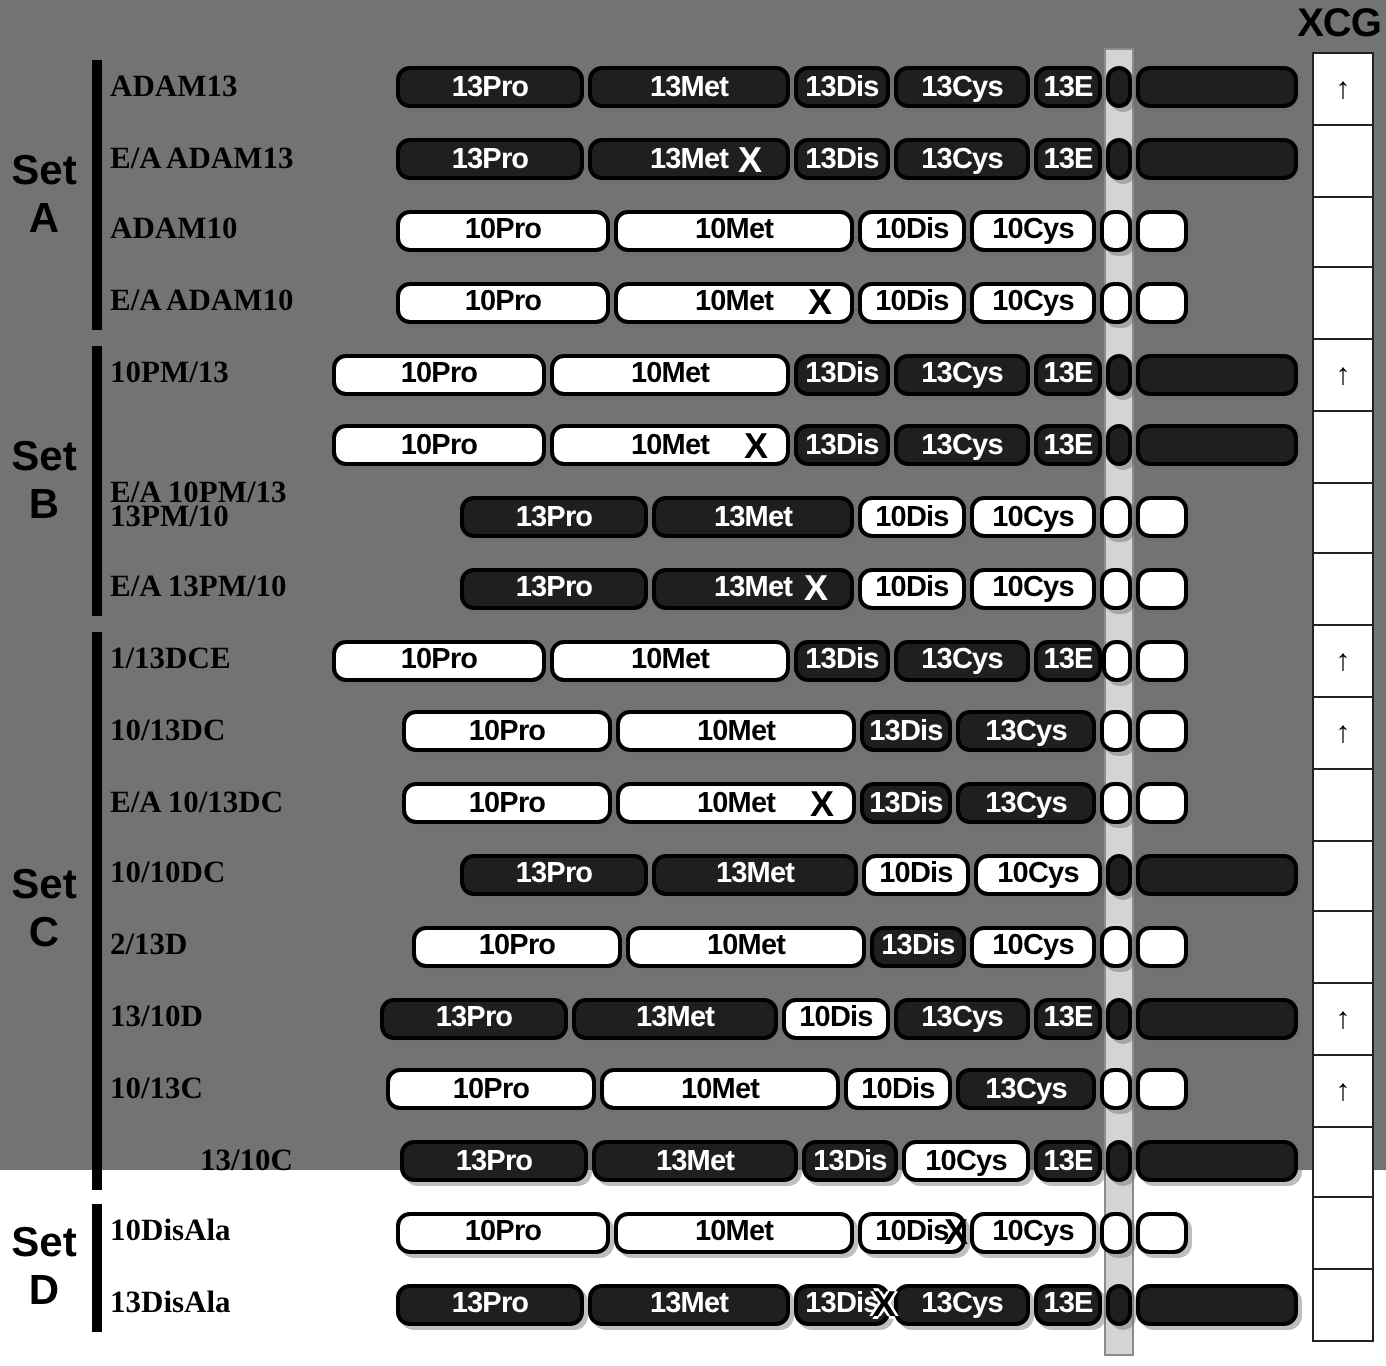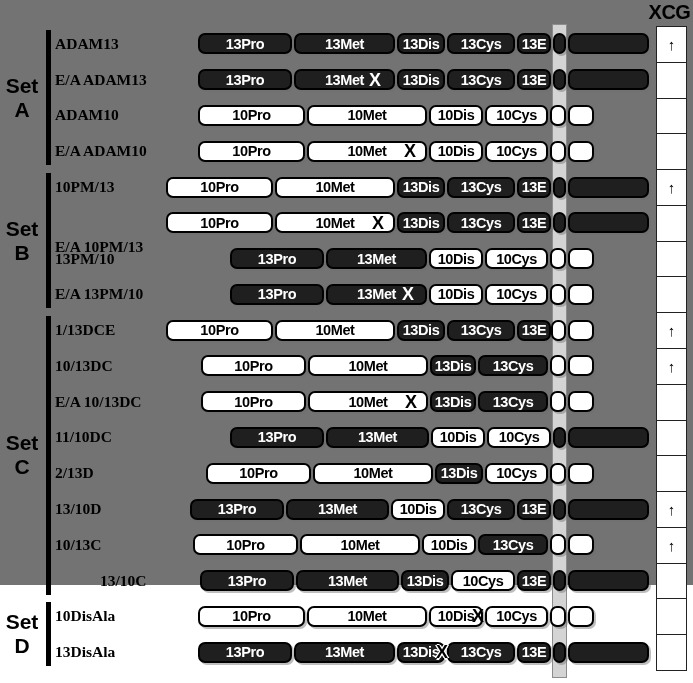--- a/index.html
+++ b/index.html
@@ -129,21 +129,21 @@
       <div class="box l" style="left: 550px; top: 355.389px; width: 16px; background: rgb(255, 255, 255);"></div>
       <div class="box l" style="left: 568px; top: 355.389px; width: 26px; background: rgb(255, 255, 255);"></div>
       <div class="row-label" style="top: 391.667px;">E/A 10/13DC</div>
       <div class="box l" style="left: 201px; top: 391.167px; width: 105px; background: rgb(255, 255, 255);">10Pro</div>
       <div class="box l" style="left: 308px; top: 391.167px; width: 120px; background: rgb(255, 255, 255);">10Met</div>
       <div class="box d" style="left: 430px; top: 391.167px; width: 46px; background: rgb(31, 31, 31);">13Dis</div>
       <div class="box d" style="left: 478px; top: 391.167px; width: 70px; background: rgb(31, 31, 31);">13Cys</div>
       <div class="box l" style="left: 550px; top: 391.167px; width: 16px; background: rgb(255, 255, 255);"></div>
       <div class="box l" style="left: 568px; top: 391.167px; width: 26px; background: rgb(255, 255, 255);"></div>
       <div class="xmark black" style="left: 405px; top: 390.667px;">X</div>
-      <div class="row-label" style="top: 427.444px;">11/10DC</div>
+      <div class="row-label" style="top: 427.444px;">10/10DC</div>
       <div class="box d" style="left: 230px; top: 426.944px; width: 94px; background: rgb(31, 31, 31);">13Pro</div>
       <div class="box d" style="left: 326px; top: 426.944px; width: 103px; background: rgb(31, 31, 31);">13Met</div>
       <div class="box l" style="left: 431px; top: 426.944px; width: 54px; background: rgb(255, 255, 255);">10Dis</div>
       <div class="box l" style="left: 487px; top: 426.944px; width: 64px; background: rgb(255, 255, 255);">10Cys</div>
       <div class="box d" style="left: 553px; top: 426.944px; width: 13px; background: rgb(31, 31, 31);"></div>
       <div class="box d" style="left: 568px; top: 426.944px; width: 81px; background: rgb(31, 31, 31);"></div>
       <div class="row-label" style="top: 463.222px;">2/13D</div>
       <div class="box l" style="left: 206px; top: 462.722px; width: 105px; background: rgb(255, 255, 255);">10Pro</div>
       <div class="box l" style="left: 313px; top: 462.722px; width: 120px; background: rgb(255, 255, 255);">10Met</div>
       <div class="box d" style="left: 435px; top: 462.722px; width: 48px; background: rgb(31, 31, 31);">13Dis</div>

